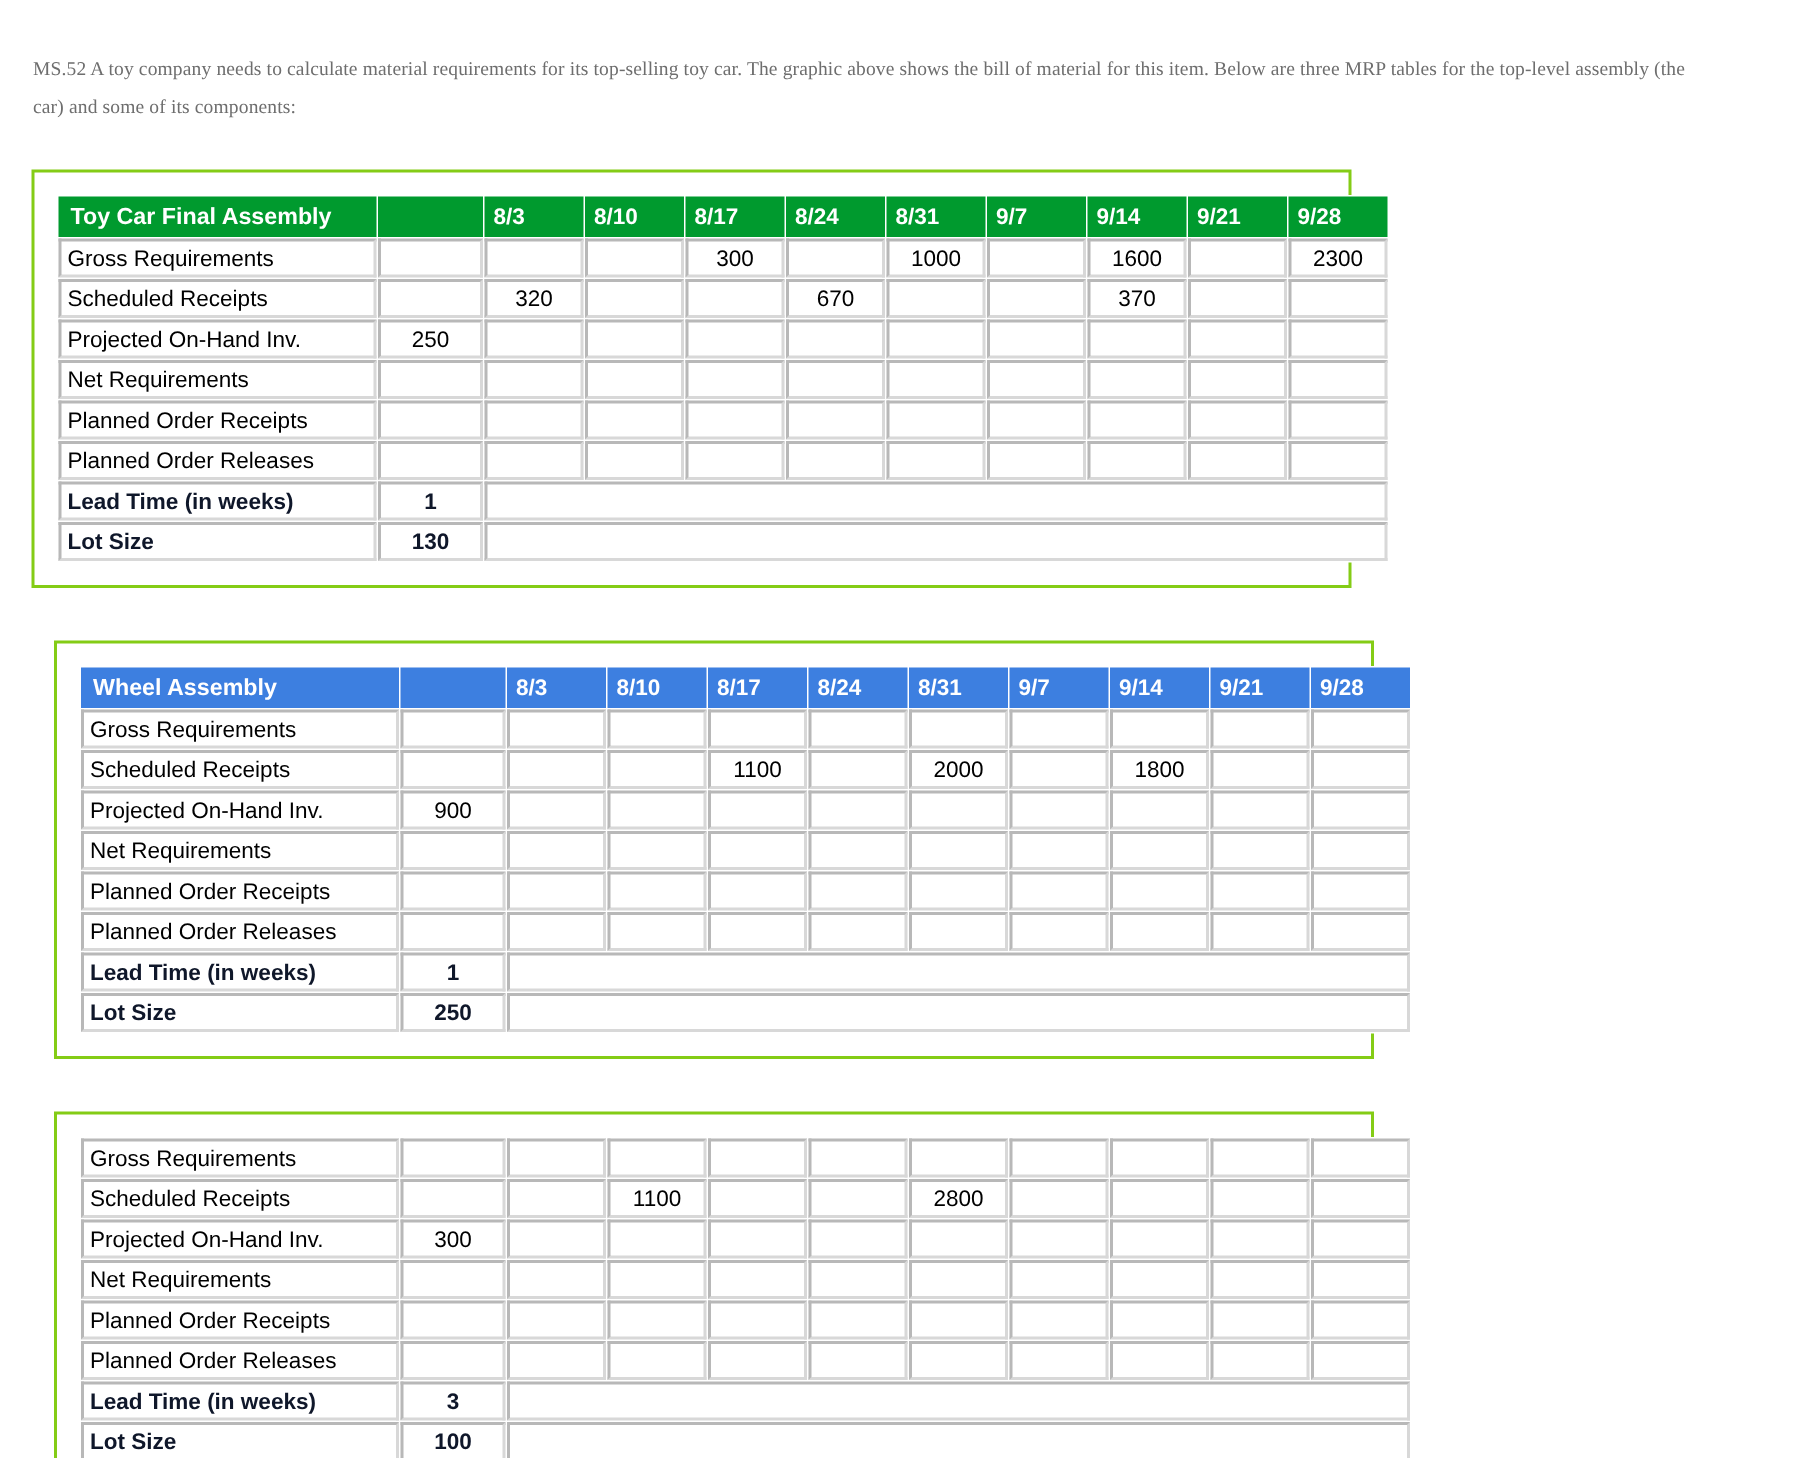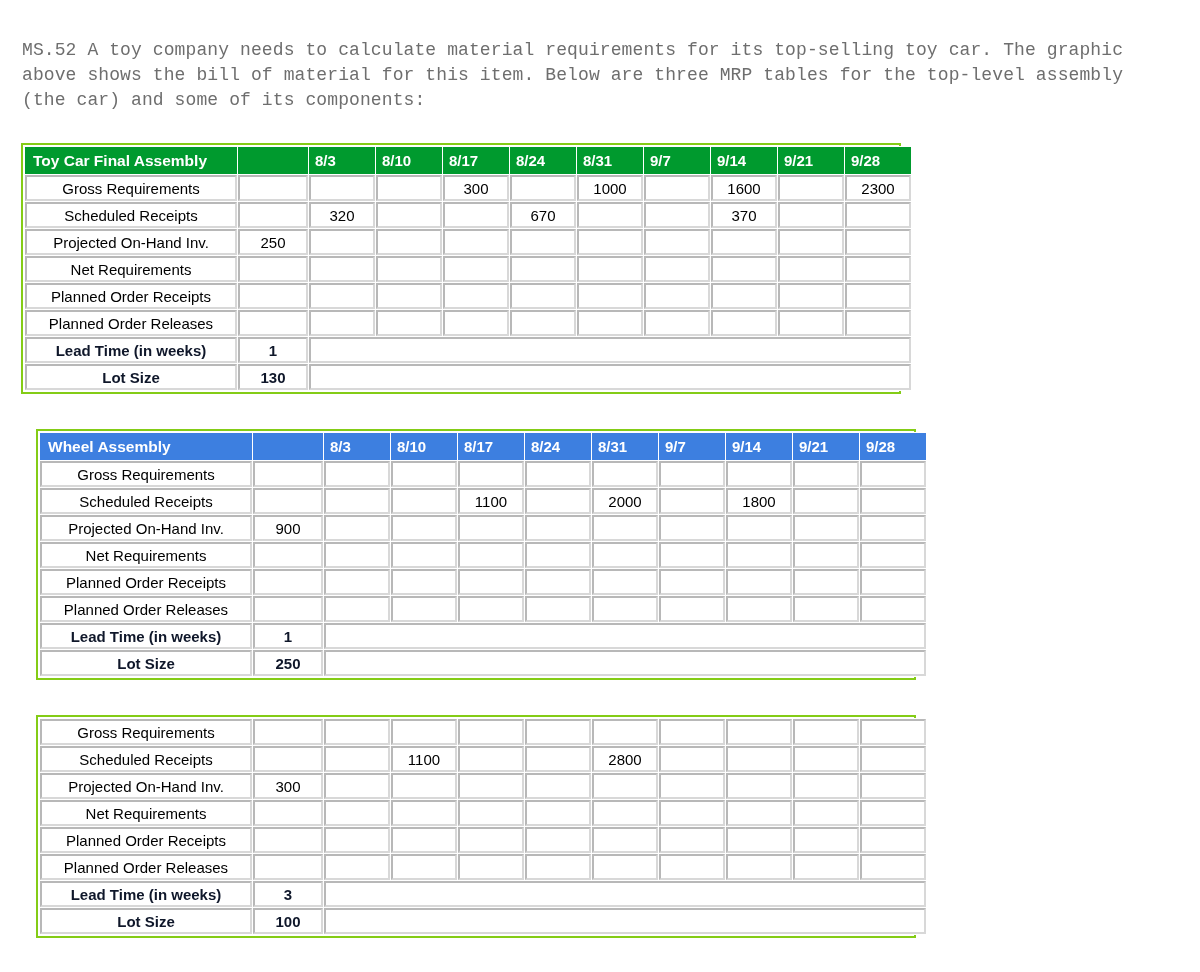--- a/index.html
+++ b/index.html
@@ -17,36 +17,36 @@
     width: 1200px;
     height: 972px;
     position: relative;
     overflow: hidden;
     background: #ffffff;
   }
 
   
   .intro {
     color: #6e6e6e;
-    font-size: 18px;
+    font-size: 13px;
     line-height: 25px;
-    font-family: Liberation Mono, monospace;
+    font-family: Liberation Serif, serif;
     padding: 20px 34px 0 22px;
     max-width: 1160px;
     letter-spacing: 0.1px;
   }
 
   
   .mrp-wrap {
     margin: 0 0 0 21px;
     width: 880px;
     border: 2px solid #84cc16;
     border-top-width: 2px;
     background: #ffffff;
-    padding: 1px;
+    padding: 15px;
   }
   .mrp-wrap.first { margin-top: 30px; }
   .mrp-wrap.later { margin-top: 35px; margin-left: 36px; }
 
   table.mrp {
     border-collapse: separate;
     border-spacing: 1px;
     width: 876px;
     table-layout: fixed;
     background: #ffffff;
@@ -81,21 +81,21 @@
   tr.hdr td.title {
     text-align: left;
     padding-left: 6px;
     font-size: 15.5px;
   }
   .green tr.hdr td { background: #009a2e; }
   .blue  tr.hdr td { background: #3d7fe0; }
 
   
   td.lbl {
-    text-align: center;
+    text-align: left;
     padding-left: 4px;
   }
   td.num {
     text-align: center;
   }
 
   
   tr.param td.lbl,
   tr.param td.num {
     color: #0f172a;

